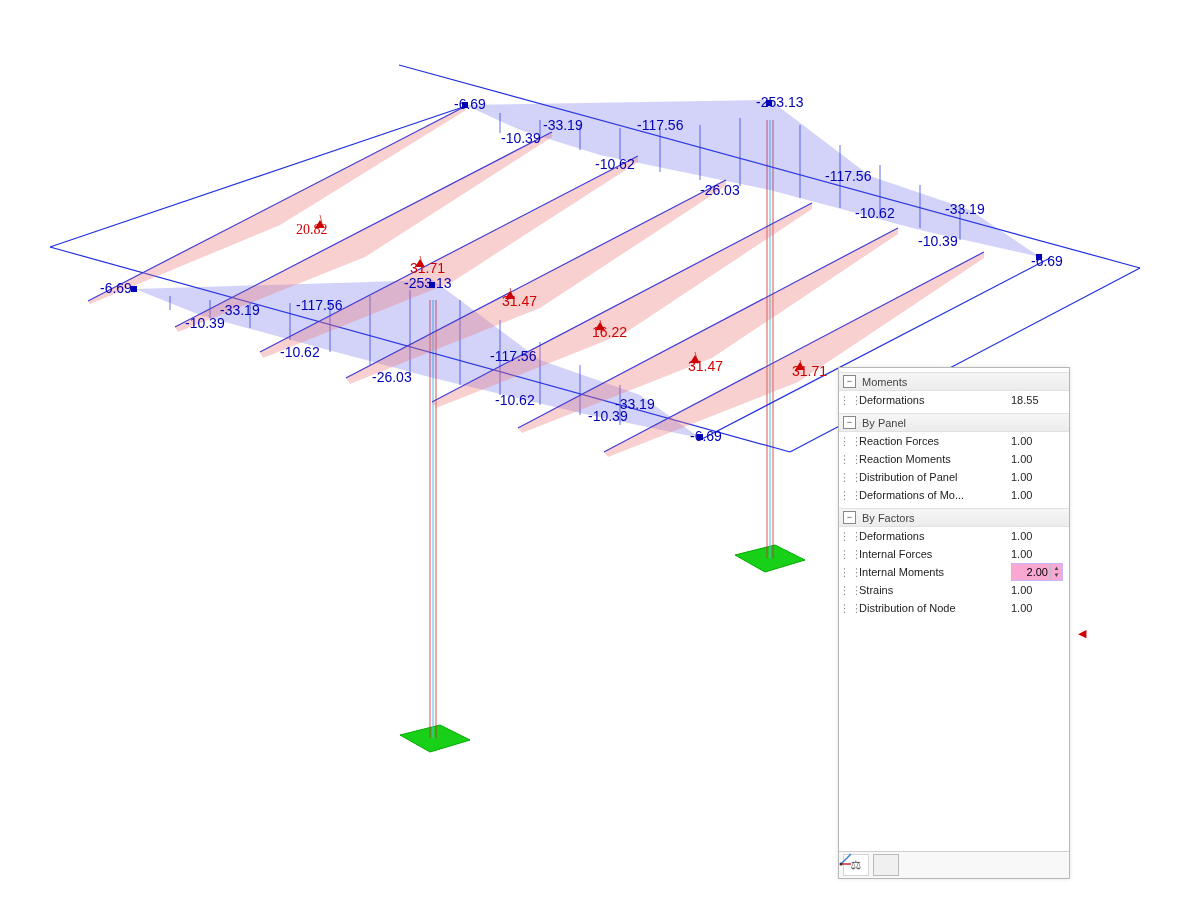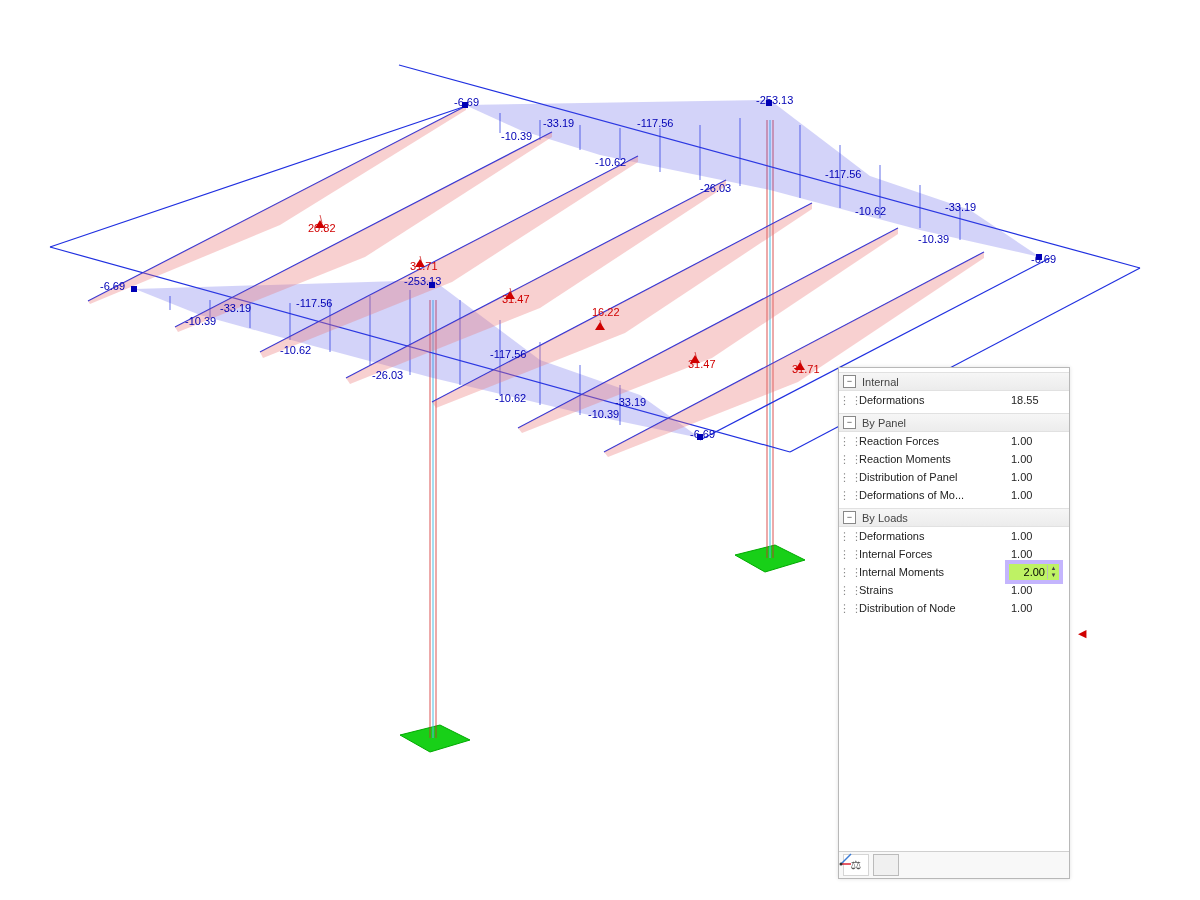--- a/index.html
+++ b/index.html
@@ -1,34 +1,34 @@
 <!DOCTYPE html>
 <html><head>
 <meta charset="utf-8">
 <style>
 html,body{margin:0;padding:0;width:1200px;height:900px;background:#fff;font-family:"Segoe UI",Tahoma,sans-serif;font-size:12px;color:#333;overflow:hidden}
 .viewport{position:absolute;left:0;top:0;width:1200px;height:900px}
-.label{position:absolute;font-size:11px;white-space:nowrap;pointer-events:none}
+.label{position:absolute;font-size:14px;white-space:nowrap;pointer-events:none}
 .label.blue{color:#0000b5}
 .label.red{color:#d00000}
 
 .panel{position:absolute;left:838px;top:367px;width:230px;height:510px;border:1px solid #b8b8b8;background:#fff;box-shadow:0 0 4px rgba(0,0,0,.12)}
 .panel-titlebar{height:22px;background:#f4f4f4;border-bottom:1px solid #d0d0d0;display:flex;align-items:center;padding:0 4px 0 8px}
 .panel-title{flex:1;font-size:12px;color:#333}
 .panel-close{width:22px;height:16px;background:#c74343;display:flex;align-items:center;justify-content:center;color:#fff;font-size:10px;cursor:pointer;border-radius:1px}
 .panel-subhead{padding:6px 8px 2px 8px;font-size:11.5px;color:#222}
 .panel-subhead div{line-height:14px}
 .section-head{display:flex;align-items:center;padding:2px 4px;margin-top:4px;border-top:1px solid #e1e1e1;border-bottom:1px solid #e1e1e1;background:linear-gradient(#f6f6f6,#ececec);font-size:11px;color:#444}
 .toggle{width:11px;height:11px;border:1px solid #888;background:#fff;margin-right:6px;display:flex;align-items:center;justify-content:center;font-size:9px;line-height:9px;color:#444}
 .rows{padding:0}
 .row{display:flex;align-items:center;height:18px;font-size:11px}
 .row .dots{width:20px;text-align:center;color:#888;letter-spacing:1px}
 .row .name{flex:1;color:#222;white-space:nowrap;overflow:hidden;text-overflow:ellipsis}
 .row .val{width:48px;text-align:left;padding-right:10px;color:#222}
-.spinner{width:50px;height:16px;border:4px solid #c4b5fd;background:#bef264;display:flex;align-items:center;margin-right:6px}
+.spinner{width:50px;height:16px;border:1px solid #c4b5fd;background:#f9a8d4;display:flex;align-items:center;margin-right:6px}
 .spinner input{width:34px;border:none;outline:none;font-size:11px;text-align:right;padding:0 2px;background:transparent}
 .spinner .spin-btns{width:12px;height:14px;display:flex;flex-direction:column;border-left:1px solid #bbb}
 .spinner .spin-btns div{flex:1;font-size:6px;line-height:7px;text-align:center;color:#444;cursor:pointer}
 .arrow-ind{color:#d00000;font-size:11px;margin-left:4px}
 .panel-body{height:430px;overflow:hidden}
 .panel-toolbar{position:absolute;left:0;bottom:0;right:0;height:26px;background:#f8f8f8;border-top:1px solid #d0d0d0;display:flex;align-items:center;padding:0 4px;gap:4px}
 .tool-btn{width:24px;height:20px;border:1px solid #d5d5d5;background:#fff;display:flex;align-items:center;justify-content:center;font-size:12px;color:#555;cursor:pointer}
 .tool-btn.active{background:#f0f0f0;border-color:#bbb}
 
 svg{position:absolute;left:0;top:0}
@@ -156,33 +156,33 @@
     <span class="label blue" style="left: 220px; top: 302px;">-33.19</span>
     <span class="label blue" style="left: 296px; top: 297px;">-117.56</span>
     <span class="label blue" style="left: 185px; top: 315px;">-10.39</span>
     <span class="label blue" style="left: 280px; top: 344px;">-10.62</span>
     <span class="label blue" style="left: 490px; top: 348px;">-117.56</span>
     <span class="label blue" style="left: 372px; top: 369px;">-26.03</span>
     <span class="label blue" style="left: 495px; top: 392px;">-10.62</span>
     <span class="label blue" style="left: 615px; top: 396px;">-33.19</span>
     <span class="label blue" style="left: 588px; top: 408px;">-10.39</span>
     <span class="label blue" style="left: 690px; top: 428px;">-6.69</span>
-    <span class="label red" style="left: 308px; top: 222px;">20.82</span>
+    <span class="label red" style="left: 296px; top: 222px; font-family: Liberation Serif, serif;">20.82</span>
     <span class="label red" style="left: 410px; top: 260px;">31.71</span>
     <span class="label red" style="left: 502px; top: 293px;">31.47</span>
-    <span class="label red" style="left: 592px; top: 306px;">16.22</span>
+    <span class="label red" style="left: 592px; top: 324px;">16.22</span>
     <span class="label red" style="left: 688px; top: 358px;">31.47</span>
     <span class="label red" style="left: 792px; top: 363px;">31.71</span>
   </div>
 
 <div class="panel">
   <div class="panel-body" id="panel-body">
       <div class="section-head">
         <span class="toggle">−</span>
-        <span>Internal</span>
+        <span>Moments</span>
       </div>
       <div class="rows">
         <div class="row">
           <span class="dots">⋮⋮</span>
           <span class="name">Deformations</span>
           <span class="val">18.55</span>
         </div>
       </div>
       <div class="section-head">
         <span class="toggle">−</span>
@@ -205,21 +205,21 @@
           <span class="val">1.00</span>
         </div>
         <div class="row">
           <span class="dots">⋮⋮</span>
           <span class="name">Deformations of Mo...</span>
           <span class="val">1.00</span>
         </div>
       </div>
       <div class="section-head">
         <span class="toggle">−</span>
-        <span>By Loads</span>
+        <span>By Factors</span>
       </div>
       <div class="rows">
         <div class="row">
           <span class="dots">⋮⋮</span>
           <span class="name">Deformations</span>
           <span class="val">1.00</span>
         </div>
         <div class="row">
           <span class="dots">⋮⋮</span>
           <span class="name">Internal Forces</span>

